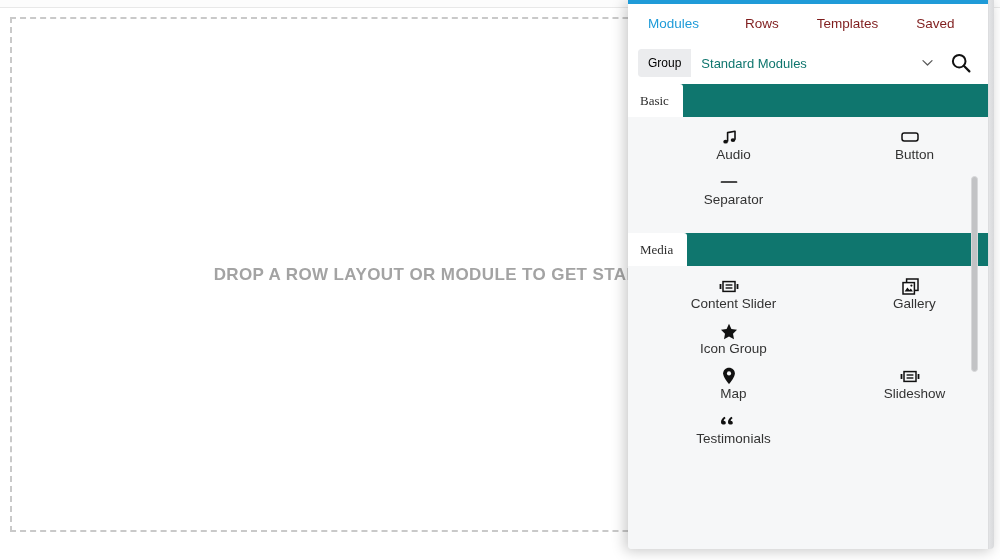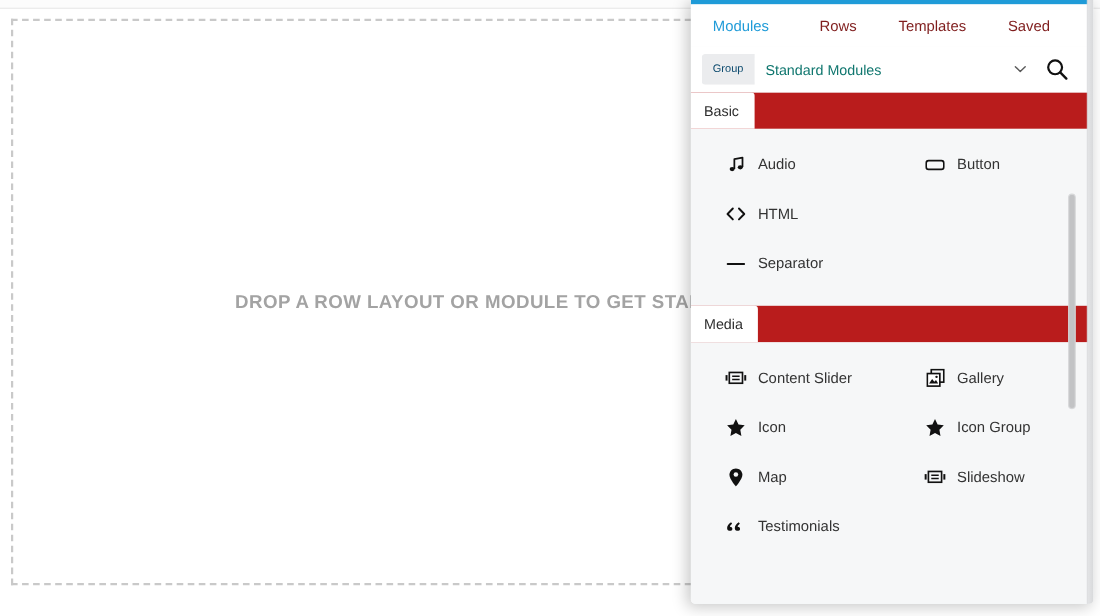--- a/index.html
+++ b/index.html
@@ -161,22 +161,22 @@
     display: flex;
     align-items: center;
     height: 28px;
     background: #ffffff;
     border-radius: 3px;
     overflow: hidden;
   }
 
   .group-label {
     background: #ebecee;
-    color: #0c4a6e;
-    font-size: 10px;
+    color: #000000;
+    font-size: 12px;
     height: 28px;
     line-height: 28px;
     padding: 0 10px;
     border-radius: 3px 0 0 3px;
     white-space: nowrap;
   }
 
   .select-value {
     flex: 1;
     font-size: 13px;
@@ -211,23 +211,24 @@
     left: 0;
     top: 84px;
     width: 362px;
     height: 465px;
     background: #f6f7f8;
     overflow: hidden;
   }
 
   .section-head {
     height: 33px;
-    background: #b91c1c;
+    background: #0f766e;
     display: flex;
     align-items: stretch;
+    font-family: Liberation Serif, serif;
   }
   .section-head .chip {
     background: #ffffff;
     color: #2d2d2d;
     font-size: 13px;
     display: flex;
     align-items: center;
     padding: 0 14px 0 12px;
     border-radius: 0 3px 0 0;
     white-space: nowrap;
@@ -242,20 +243,21 @@
   }
 
   .mod {
     width: 181px;
     height: 45px;
     display: flex;
     align-items: center;
     padding-left: 30px;
     box-sizing: border-box;
     cursor: pointer;
+    flex-direction: column;
   }
 
   .mod .ic {
     width: 22px;
     height: 20px;
     display: flex;
     align-items: center;
     justify-content: center;
     margin-right: 9px;
     flex: none;
@@ -366,29 +368,20 @@
             <span class="ic">
               <svg width="18" height="12" viewBox="0 0 18 12">
                 <rect x="1" y="2" width="16" height="8" rx="2.2" fill="none" stroke="#111" stroke-width="1.5"></rect>
               </svg>
             </span>
             <span class="lb">Button</span>
           </div>
         </div>
 
         <div class="grid-row">
-          <div class="mod">
-            <span class="ic">
-              <svg width="18" height="13" viewBox="0 0 18 13">
-                <path d="M6.2 1.6 L1.4 6.5 L6.2 11.4" fill="none" stroke="#111" stroke-width="1.8" stroke-linecap="round" stroke-linejoin="round"></path>
-                <path d="M11.8 1.6 L16.6 6.5 L11.8 11.4" fill="none" stroke="#111" stroke-width="1.8" stroke-linecap="round" stroke-linejoin="round"></path>
-              </svg>
-            </span>
-            <span class="lb">HTML</span>
-          </div>
         </div>
 
 
         <div class="grid-row">
           <div class="mod">
             <span class="ic">
               <svg width="18" height="8" viewBox="0 0 18 8">
                 <line x1="1.5" y1="4" x2="16.5" y2="4" stroke="#111" stroke-width="1.7" stroke-linecap="round"></line>
               </svg>
             </span>
@@ -429,28 +422,20 @@
           </div>
         </div>
 
         <div class="grid-row">
           <div class="mod">
             <span class="ic">
               <svg width="18" height="17" viewBox="0 0 18 17">
                 <path d="M9 0.8 L11.4 5.9 L17 6.7 L13 10.7 L14 16.3 L9 13.6 L4 16.3 L5 10.7 L1 6.7 L6.6 5.9 Z" fill="#111"></path>
               </svg>
             </span>
-            <span class="lb">Icon</span>
-          </div>
-          <div class="mod">
-            <span class="ic">
-              <svg width="18" height="17" viewBox="0 0 18 17">
-                <path d="M9 0.8 L11.4 5.9 L17 6.7 L13 10.7 L14 16.3 L9 13.6 L4 16.3 L5 10.7 L1 6.7 L6.6 5.9 Z" fill="#111"></path>
-              </svg>
-            </span>
             <span class="lb">Icon Group</span>
           </div>
         </div>
 
         <div class="grid-row">
           <div class="mod">
             <span class="ic">
               <svg width="14" height="18" viewBox="0 0 14 18">
                 <path d="M7 0.8 C3.7 0.8 1.1 3.4 1.1 6.6 C1.1 10.6 7 17.2 7 17.2 C7 17.2 12.9 10.6 12.9 6.6 C12.9 3.4 10.3 0.8 7 0.8 Z" fill="#111"></path>
                 <circle cx="7" cy="6.4" r="2.1" fill="#f6f7f8"></circle>

